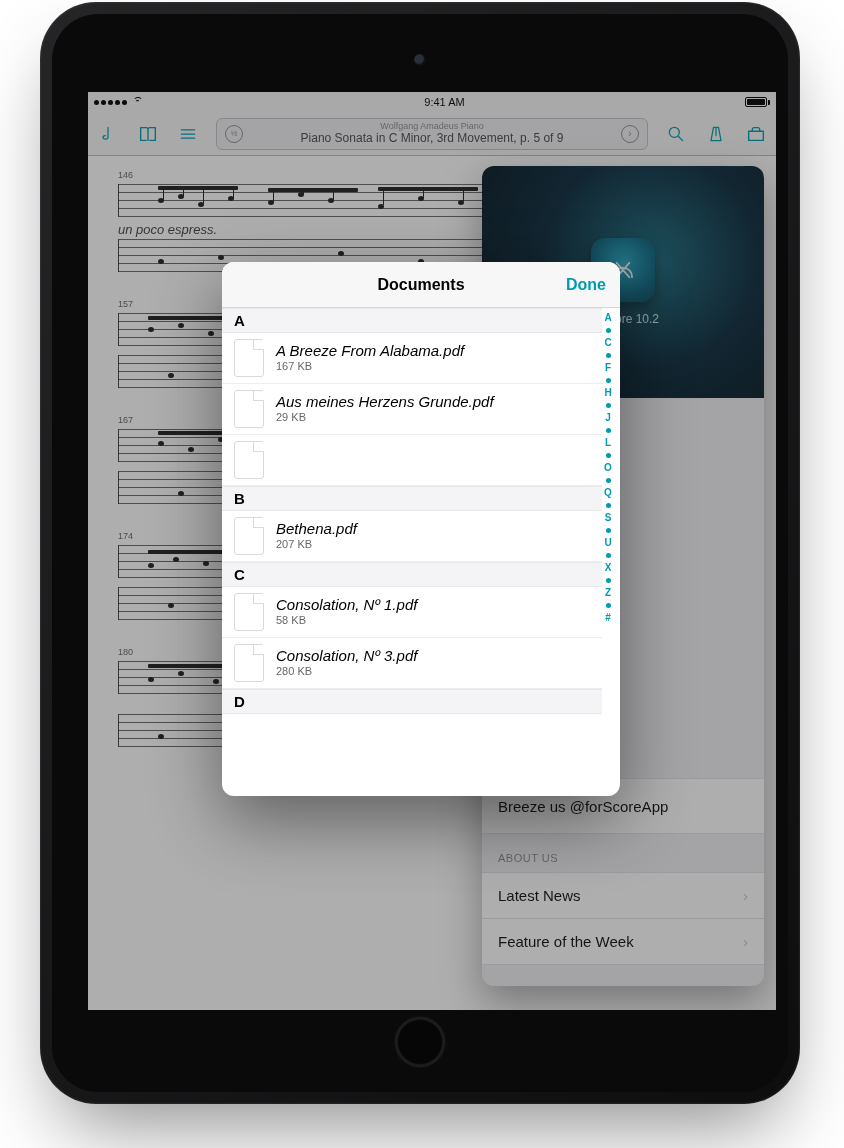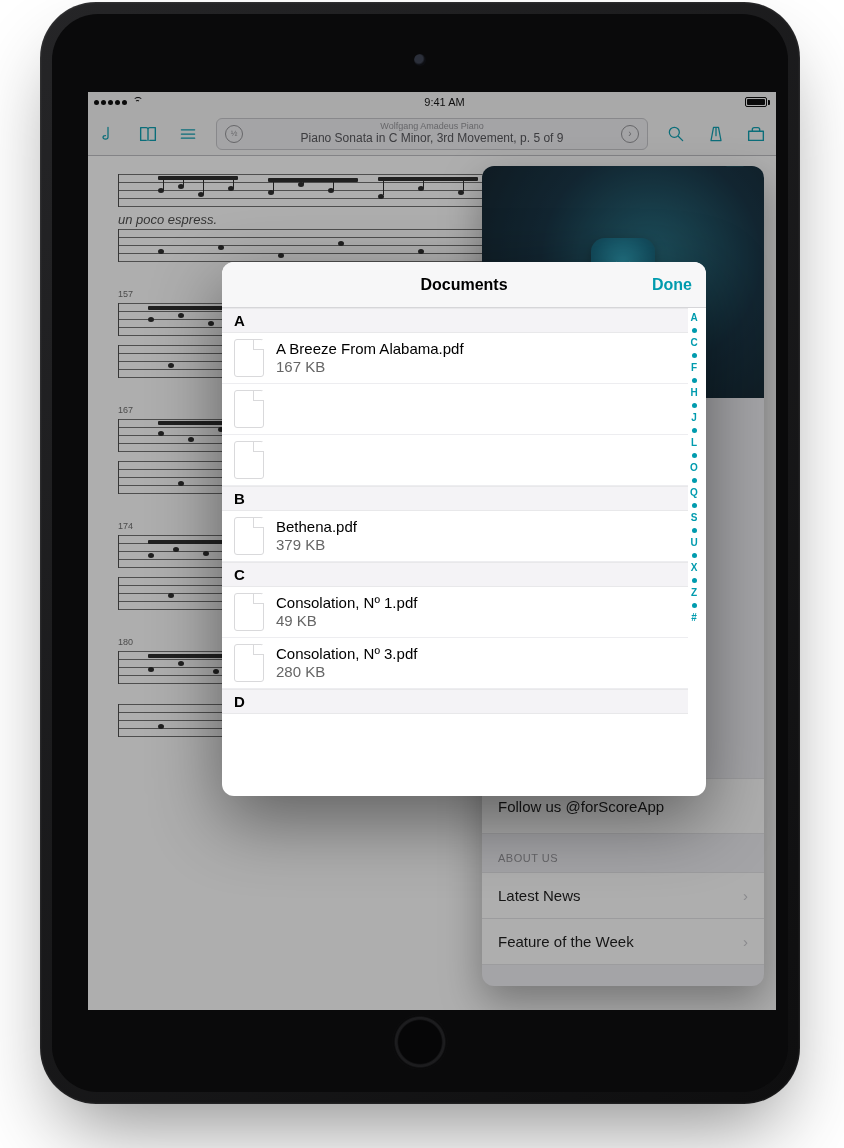--- a/index.html
+++ b/index.html
@@ -116,21 +116,21 @@
   }
   .app-caption { margin-top:10px; font-size:12px; }
   .pop-list { background:#fff; }
   .pop-row { height:46px; display:flex; align-items:center; padding:0 16px; font-size:15px; color:#111; border-bottom:1px solid #e3e3e6; }
   .pop-row .chev { margin-left:auto; color:#c7c7cc; }
   .pop-section { padding: 18px 16px 8px; font-size:11px; letter-spacing:0.5px; color:#8e8e93; text-transform:uppercase; background:#f0eff4; border-bottom:1px solid #e3e3e6; }
   .pop-follow { height:56px; display:flex; align-items:center; padding:0 16px; font-size:15px; color:#111; background:#fff; border-bottom:1px solid #e3e3e6; border-top:1px solid #e3e3e6; }
 
   
   .modal {
-    position:absolute; left: 134px; top: 170px; width: 484px; height: 534px;
+    position:absolute; left: 134px; top: 170px; width: 398px; height: 534px;
     background:#fff; border-radius: 12px; overflow:hidden;
     box-shadow: 0 24px 70px rgba(0,0,0,0.45);
   }
   .modal-header {
     height: 46px; border-bottom: 1px solid #d6d6d9; background:#f7f7f8;
     display:flex; align-items:center; justify-content:center; position:relative;
   }
   .modal-title { font-size: 16px; font-weight:600; color:#000; }
   .modal-done { position:absolute; right:14px; font-size:16px; font-weight:600; color:#009bae; }
   .index {
@@ -148,42 +148,43 @@
     border-bottom:1px solid #ededf0;
   }
   .file-ico {
     width:30px; height:38px; background:#fff; border:1px solid #d9d9db; border-radius:3px;
     position:relative;
   }
   .file-ico::after { content:""; position:absolute; right:-1px; top:-1px; width:10px; height:10px;
     background: linear-gradient(135deg, transparent 0 49%, #fff 50% 100%);
     border-left:1px solid #d9d9db; border-bottom:1px solid #d9d9db; }
   .file-meta { display:flex; flex-direction:column; line-height:1.2; }
-  .file-name { font-size:15px; color:#000; }
-  .file-size { font-size:15px; color:#666; }
+  .file-name { font-size:15px; color:#000;font-style:italic; }
+  .file-size { font-size:11px; color:#666; }
   .list-scroll { position:absolute; top:46px; left:0; right:18px; bottom:0; overflow:hidden; }
 
   .shadow-floor {
     position:absolute; left: 0; right:0; top: 1030px; height: 110px;
     background: radial-gradient(ellipse 60% 50% at 50% 20%, rgba(0,0,0,0.35), rgba(0,0,0,0) 70%);
   }
 </style>
 </head>
 <body>
 
 <div class="shadow-floor"></div>
 
 <div class="ipad-frame">
  <div class="ipad-inner">
   <div class="bezel-camera"></div>
 
   <div class="screen">
 
     <div class="sheet">
       <div class="system">
+        <div class="measure-num">146</div>
         <div class="staff">
           <div class="mock-notes">
             <div class="beam" style="left:40px; top:2px; width:80px;"></div>
             <div class="nh" style="left:40px; top:14px;"></div>
                 <div class="stem" style="left:45px; top:2px; height:14px;"></div>
             <div class="nh" style="left:60px; top:10px;"></div>
                 <div class="stem" style="left:65px; top:2px; height:10px;"></div>
             <div class="nh" style="left:80px; top:18px;"></div>
                 <div class="stem" style="left:85px; top:4px; height:16px;"></div>
             <div class="nh" style="left:110px; top:12px;"></div>
@@ -374,21 +375,21 @@
       <div class="promo">
         <div class="app-icon">
           <svg viewBox="0 0 40 40" width="36" height="36">
                 <path d="M10 28 C 10 14, 30 14, 30 28 M13 12 L27 28 M27 12 L13 28" fill="none" stroke="#e6f7fb" stroke-width="2" stroke-linecap="round"></path>
               </svg>
         </div>
         <div class="app-caption">forScore 10.2</div>
       </div>
       <div style="height:380px; background:#f0eff4;"></div>
       <div class="pop-follow">
-        <span>Follow us @forScoreApp</span>
+        <span>Breeze us @forScoreApp</span>
       </div>
       <div class="pop-section">ABOUT US</div>
       <div class="pop-list">
         <div class="pop-row">
           <span>Latest News</span>
           <span class="chev">›</span>
         </div>
         <div class="pop-row">
           <span>Feature of the Week</span>
           <span class="chev">›</span>
@@ -409,40 +410,44 @@
         <div class="section-h">A</div>
         <div class="file-row">
           <div class="file-ico"></div>
           <div class="file-meta">
             <span class="file-name">A Breeze From Alabama.pdf</span>
             <span class="file-size">167 KB</span>
           </div>
         </div>
         <div class="file-row">
           <div class="file-ico"></div>
+          <div class="file-meta">
+            <span class="file-name">Aus meines Herzens Grunde.pdf</span>
+            <span class="file-size">29 KB</span>
+          </div>
         </div>
         <div class="file-row">
           <div class="file-ico"></div>
         </div>
 
         <div class="section-h">B</div>
         <div class="file-row">
           <div class="file-ico"></div>
           <div class="file-meta">
             <span class="file-name">Bethena.pdf</span>
-            <span class="file-size">379 KB</span>
+            <span class="file-size">207 KB</span>
           </div>
         </div>
 
         <div class="section-h">C</div>
         <div class="file-row">
           <div class="file-ico"></div>
           <div class="file-meta">
             <span class="file-name">Consolation, Nº 1.pdf</span>
-            <span class="file-size">49 KB</span>
+            <span class="file-size">58 KB</span>
           </div>
         </div>
         <div class="file-row">
           <div class="file-ico"></div>
           <div class="file-meta">
             <span class="file-name">Consolation, Nº 3.pdf</span>
             <span class="file-size">280 KB</span>
           </div>
         </div>
 

